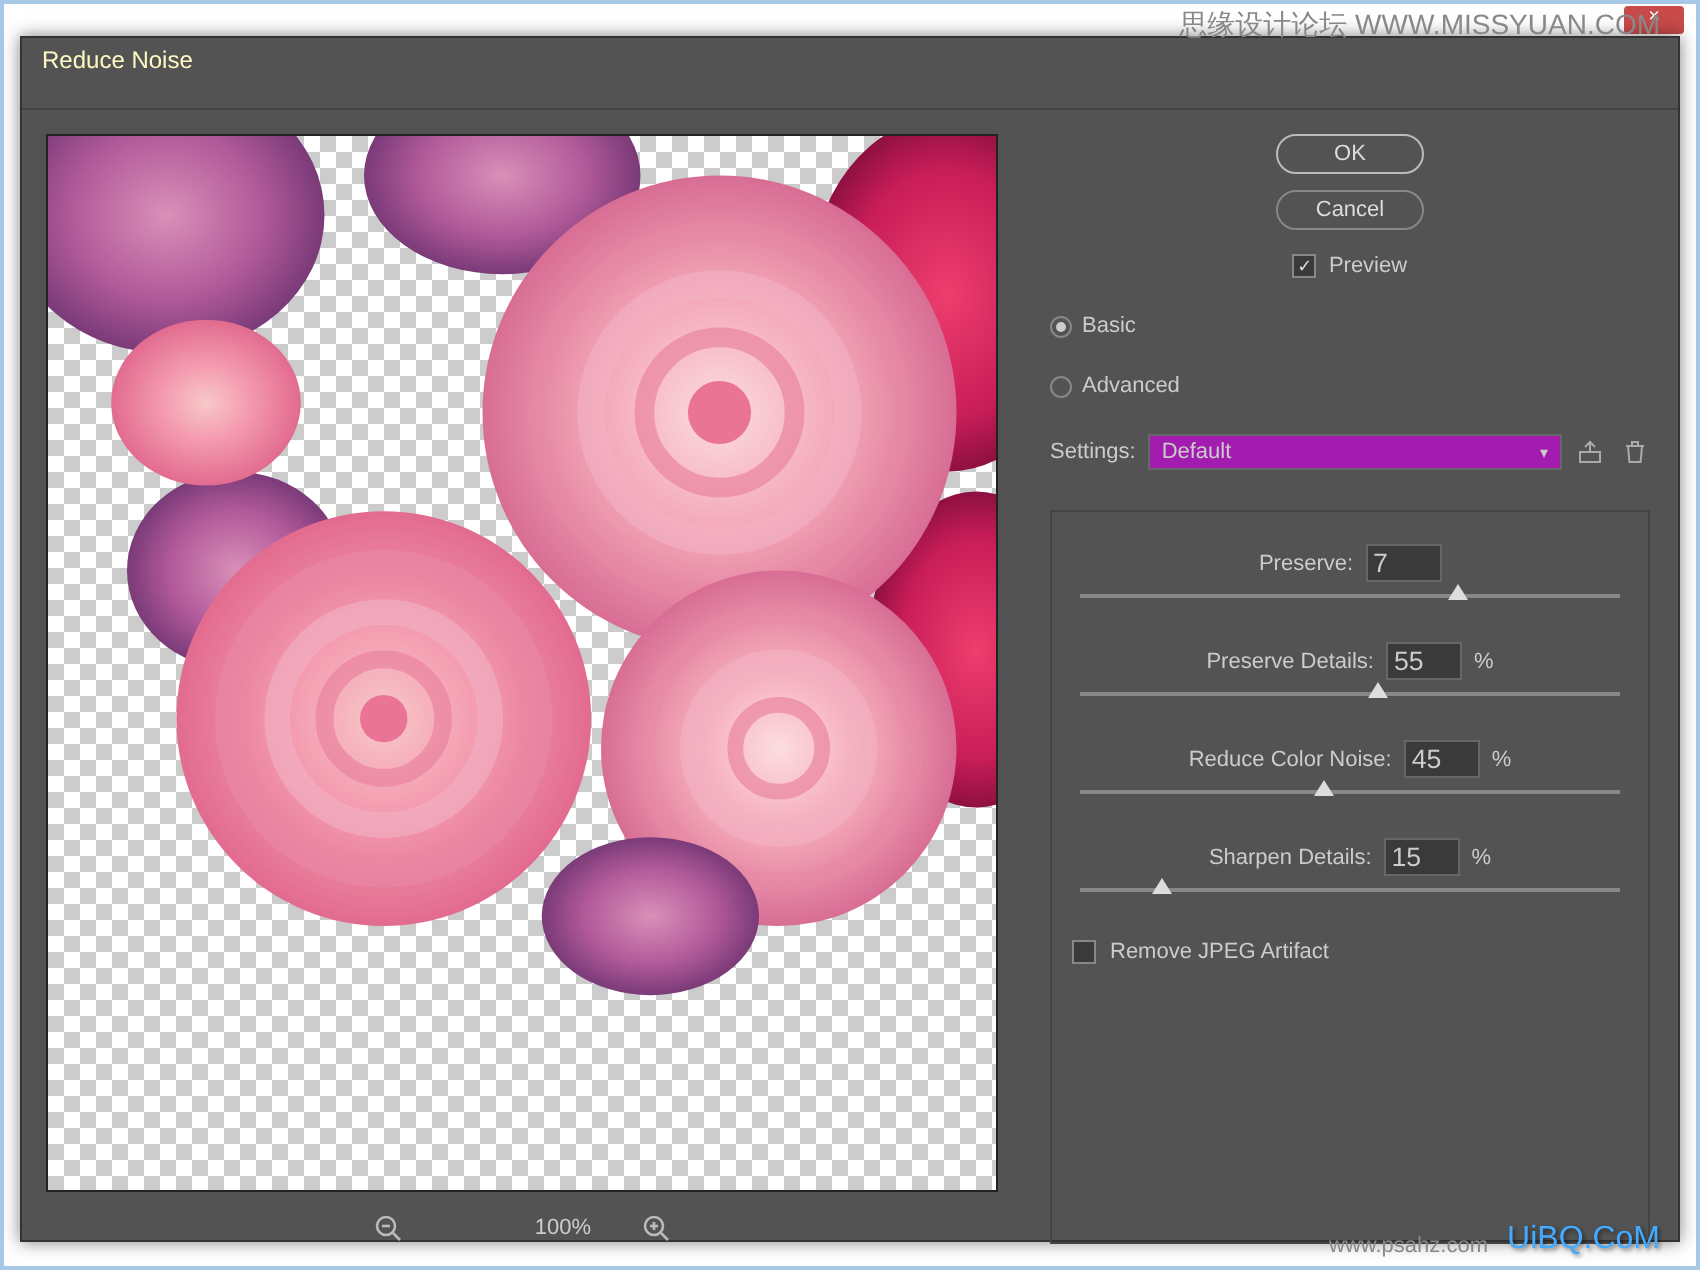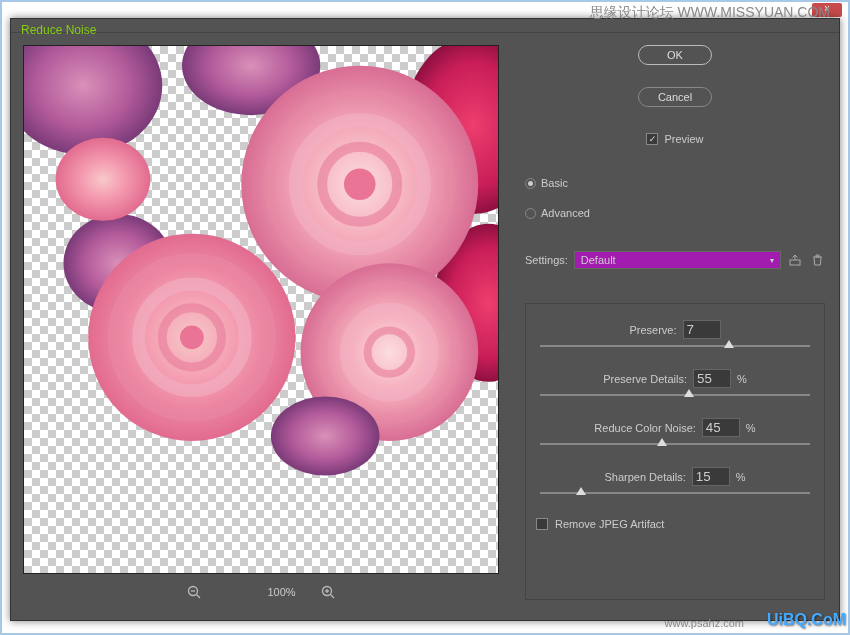--- a/index.html
+++ b/index.html
@@ -1,31 +1,31 @@
 <!DOCTYPE html>
 <html><head>
   <meta charset="utf-8">
   <style>
     * { margin: 0; padding: 0; box-sizing: border-box; }
     body { font-family: Tahoma, Arial, sans-serif; font-size: 11px; color: #ccc; background: #fff; width: 850px; height: 635px; position: relative; }
     .outer-border { position: absolute; inset: 0; border: 2px solid #a8c8e8; pointer-events: none; }
     .watermark-top { position: absolute; top: 4px; right: 20px; color: #888; font-size: 14px; z-index: 10; }
-    .watermark-bottom { position: absolute; bottom: 6px; right: 4px; color: #4af; font-size: 16px; font-weight: bold; text-shadow: 1px 1px 2px rgba(0,0,0,0.5); z-index: 10; }
+    .watermark-bottom { position: absolute; bottom: 6px; right: 20px; color: #4af; font-size: 16px; font-weight: normal; text-shadow: 1px 1px 2px rgba(0,0,0,0.5); z-index: 10; }
     .watermark-bottom2 { position: absolute; bottom: 6px; right: 106px; color: #888; font-size: 11px; z-index: 10; }
     .close-btn { position: absolute; top: 3px; right: 8px; width: 30px; height: 14px; background: #c94a4a; color: #fff; text-align: center; line-height: 12px; font-size: 10px; border-radius: 2px; }
     .dialog { position: absolute; left: 10px; top: 18px; right: 10px; bottom: 14px; background: #535353; border: 1px solid #333; box-shadow: 0 0 8px rgba(0,0,0,0.5); }
-    .titlebar { height: 14px; background: #535353; color: #84cc16; padding: 4px 10px; font-size: 12px; border-bottom: 1px solid #444; }
+    .titlebar { height: 36px; background: #535353; color: #fef9c3; padding: 4px 10px; font-size: 12px; border-bottom: 1px solid #444; }
     .content { display: flex; height: calc(100% - 22px); }
     .left-panel { width: 500px; padding: 12px; display: flex; flex-direction: column; }
     .preview-box { flex: 1; background: repeating-conic-gradient(#ccc 0% 25%, #fff 0% 50%) 0 0/16px 16px; border: 1px solid #222; position: relative; overflow: hidden; }
     .preview-img { position: absolute; inset: 0; }
     .zoom-controls { display: flex; justify-content: center; align-items: center; gap: 24px; padding-top: 10px; }
     .zoom-btn { width: 16px; height: 16px; display: flex; align-items: center; justify-content: center; cursor: pointer; color: #bbb; }
     .zoom-label { color: #ccc; margin-left: 41px; }
-    .right-panel { flex: 1; padding: 12px 14px; display: flex; flex-direction: column; gap: 22px; }
+    .right-panel { flex: 1; padding: 12px 14px; display: flex; flex-direction: column; gap: 8px; }
     .btn-row { display: flex; justify-content: center; }
     .ps-btn { min-width: 74px; padding: 3px 14px; background: #535353; border: 1px solid #888; border-radius: 12px; color: #ddd; text-align: center; cursor: pointer; }
     .ps-btn.primary { border-color: #bbb; }
     .check-row { display: flex; justify-content: center; align-items: center; gap: 6px; margin: 4px 0 8px; }
     .checkbox { width: 12px; height: 12px; background: #3a3a3a; border: 1px solid #888; display: inline-flex; align-items: center; justify-content: center; cursor: pointer; }
     .checkbox.checked::after { content: '✓'; color: #ddd; font-size: 9px; }
     .radio-row { display: flex; justify-content: center; gap: 18px; margin: 2px 0 10px; flex-direction: column; }
     .radio-item { display: flex; align-items: center; gap: 5px; cursor: pointer; }
     .radio { width: 11px; height: 11px; border-radius: 50%; border: 1px solid #888; display: inline-flex; align-items: center; justify-content: center; }
     .radio.selected::after { content: ''; width: 5px; height: 5px; border-radius: 50%; background: #ccc; }

